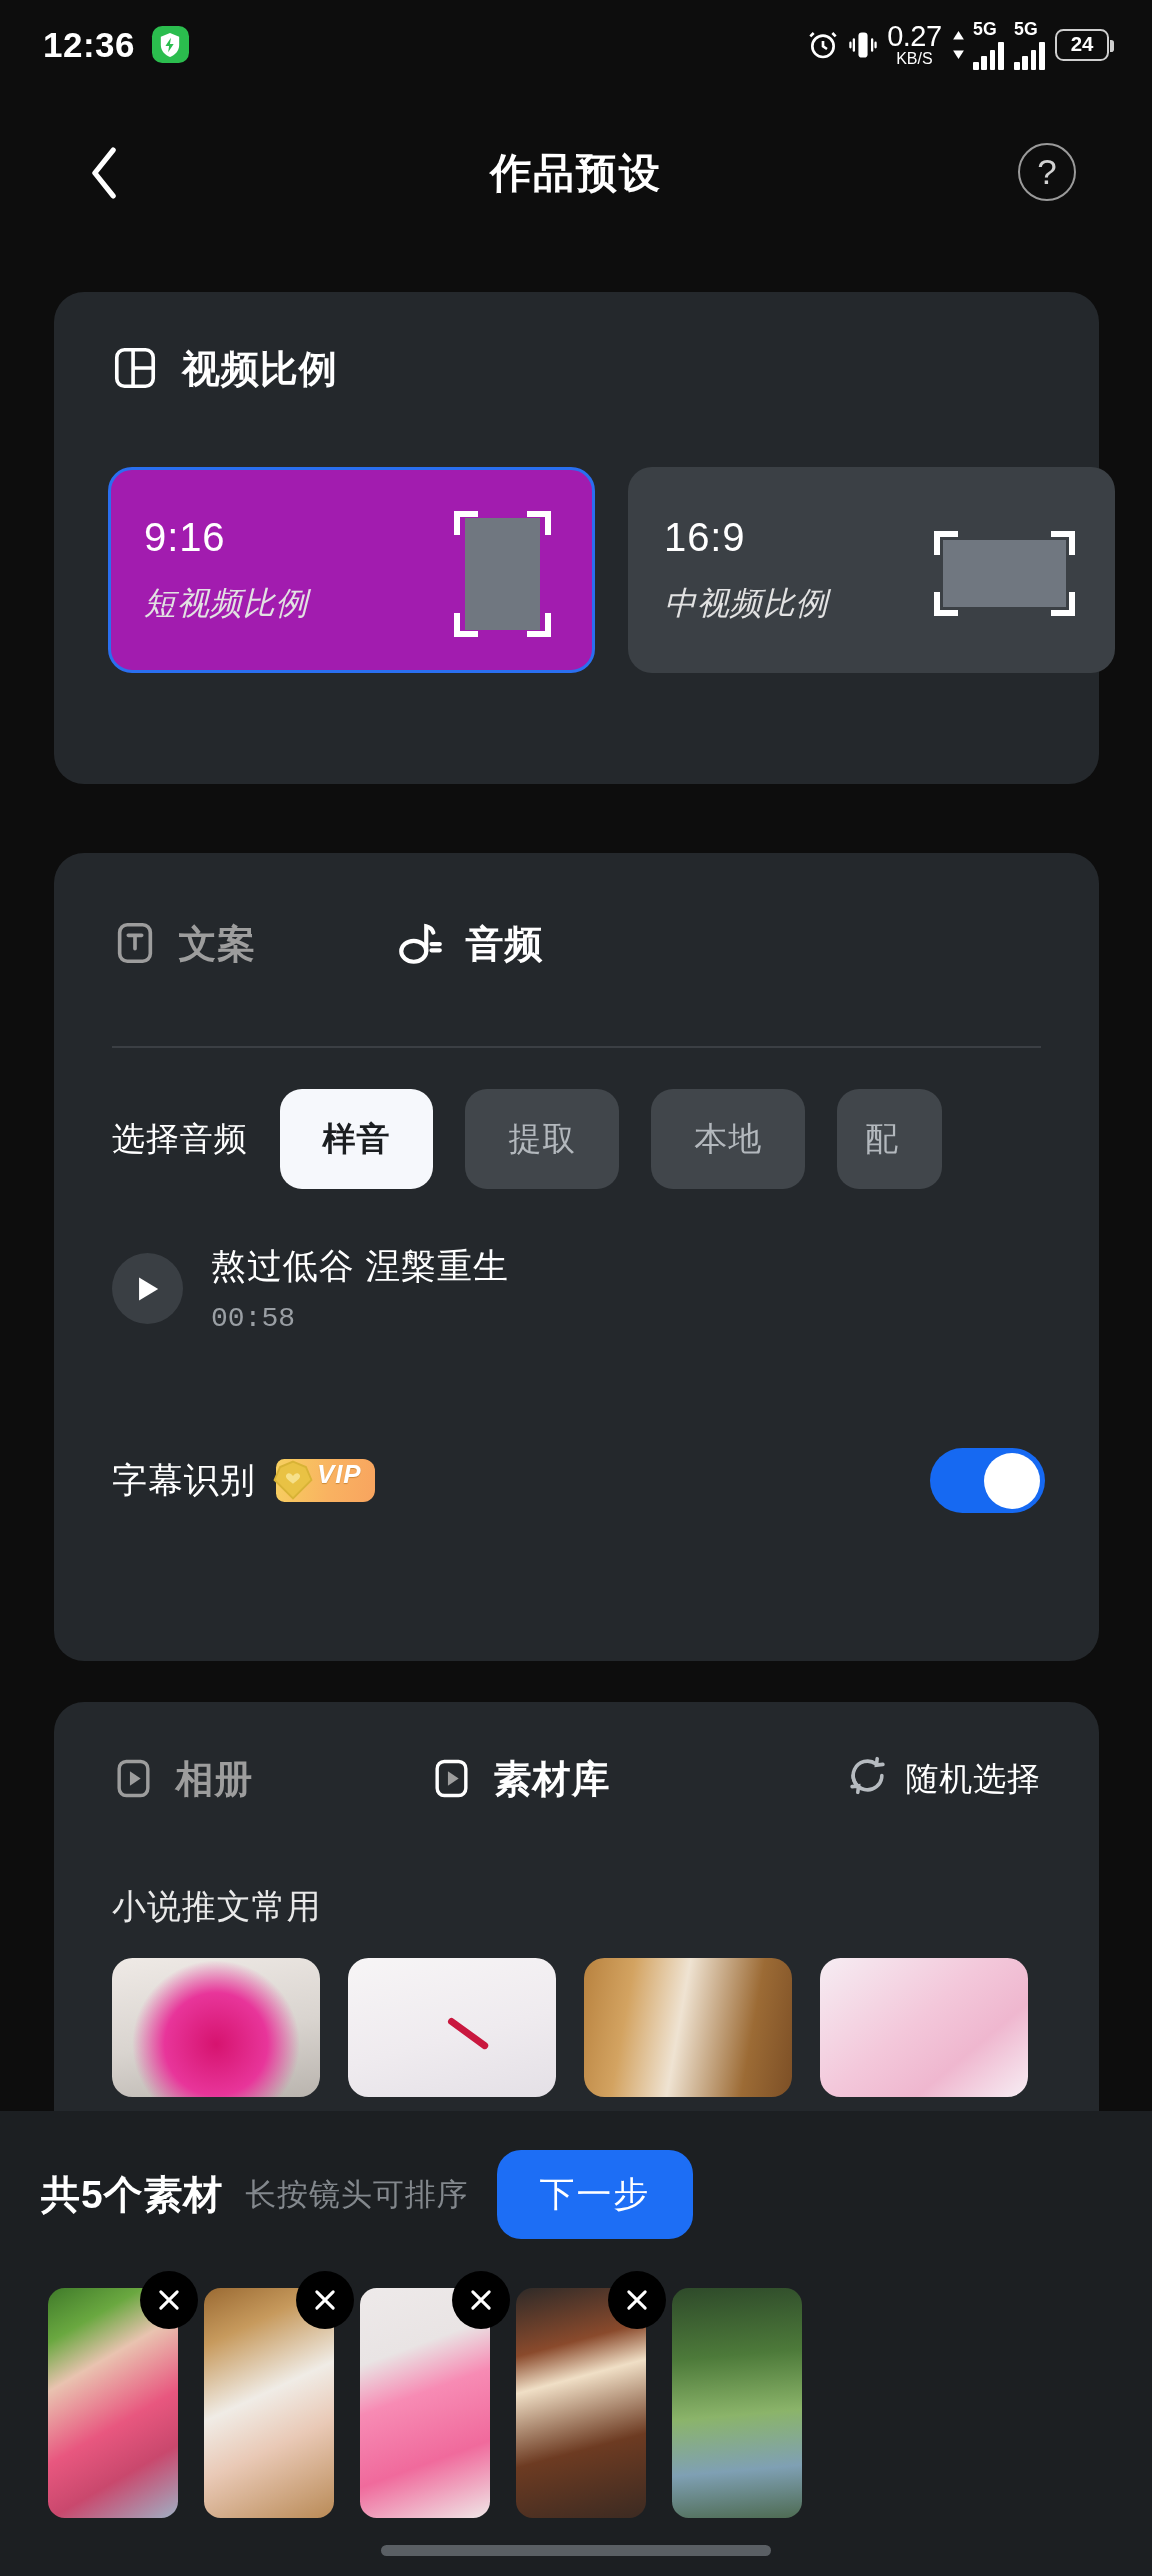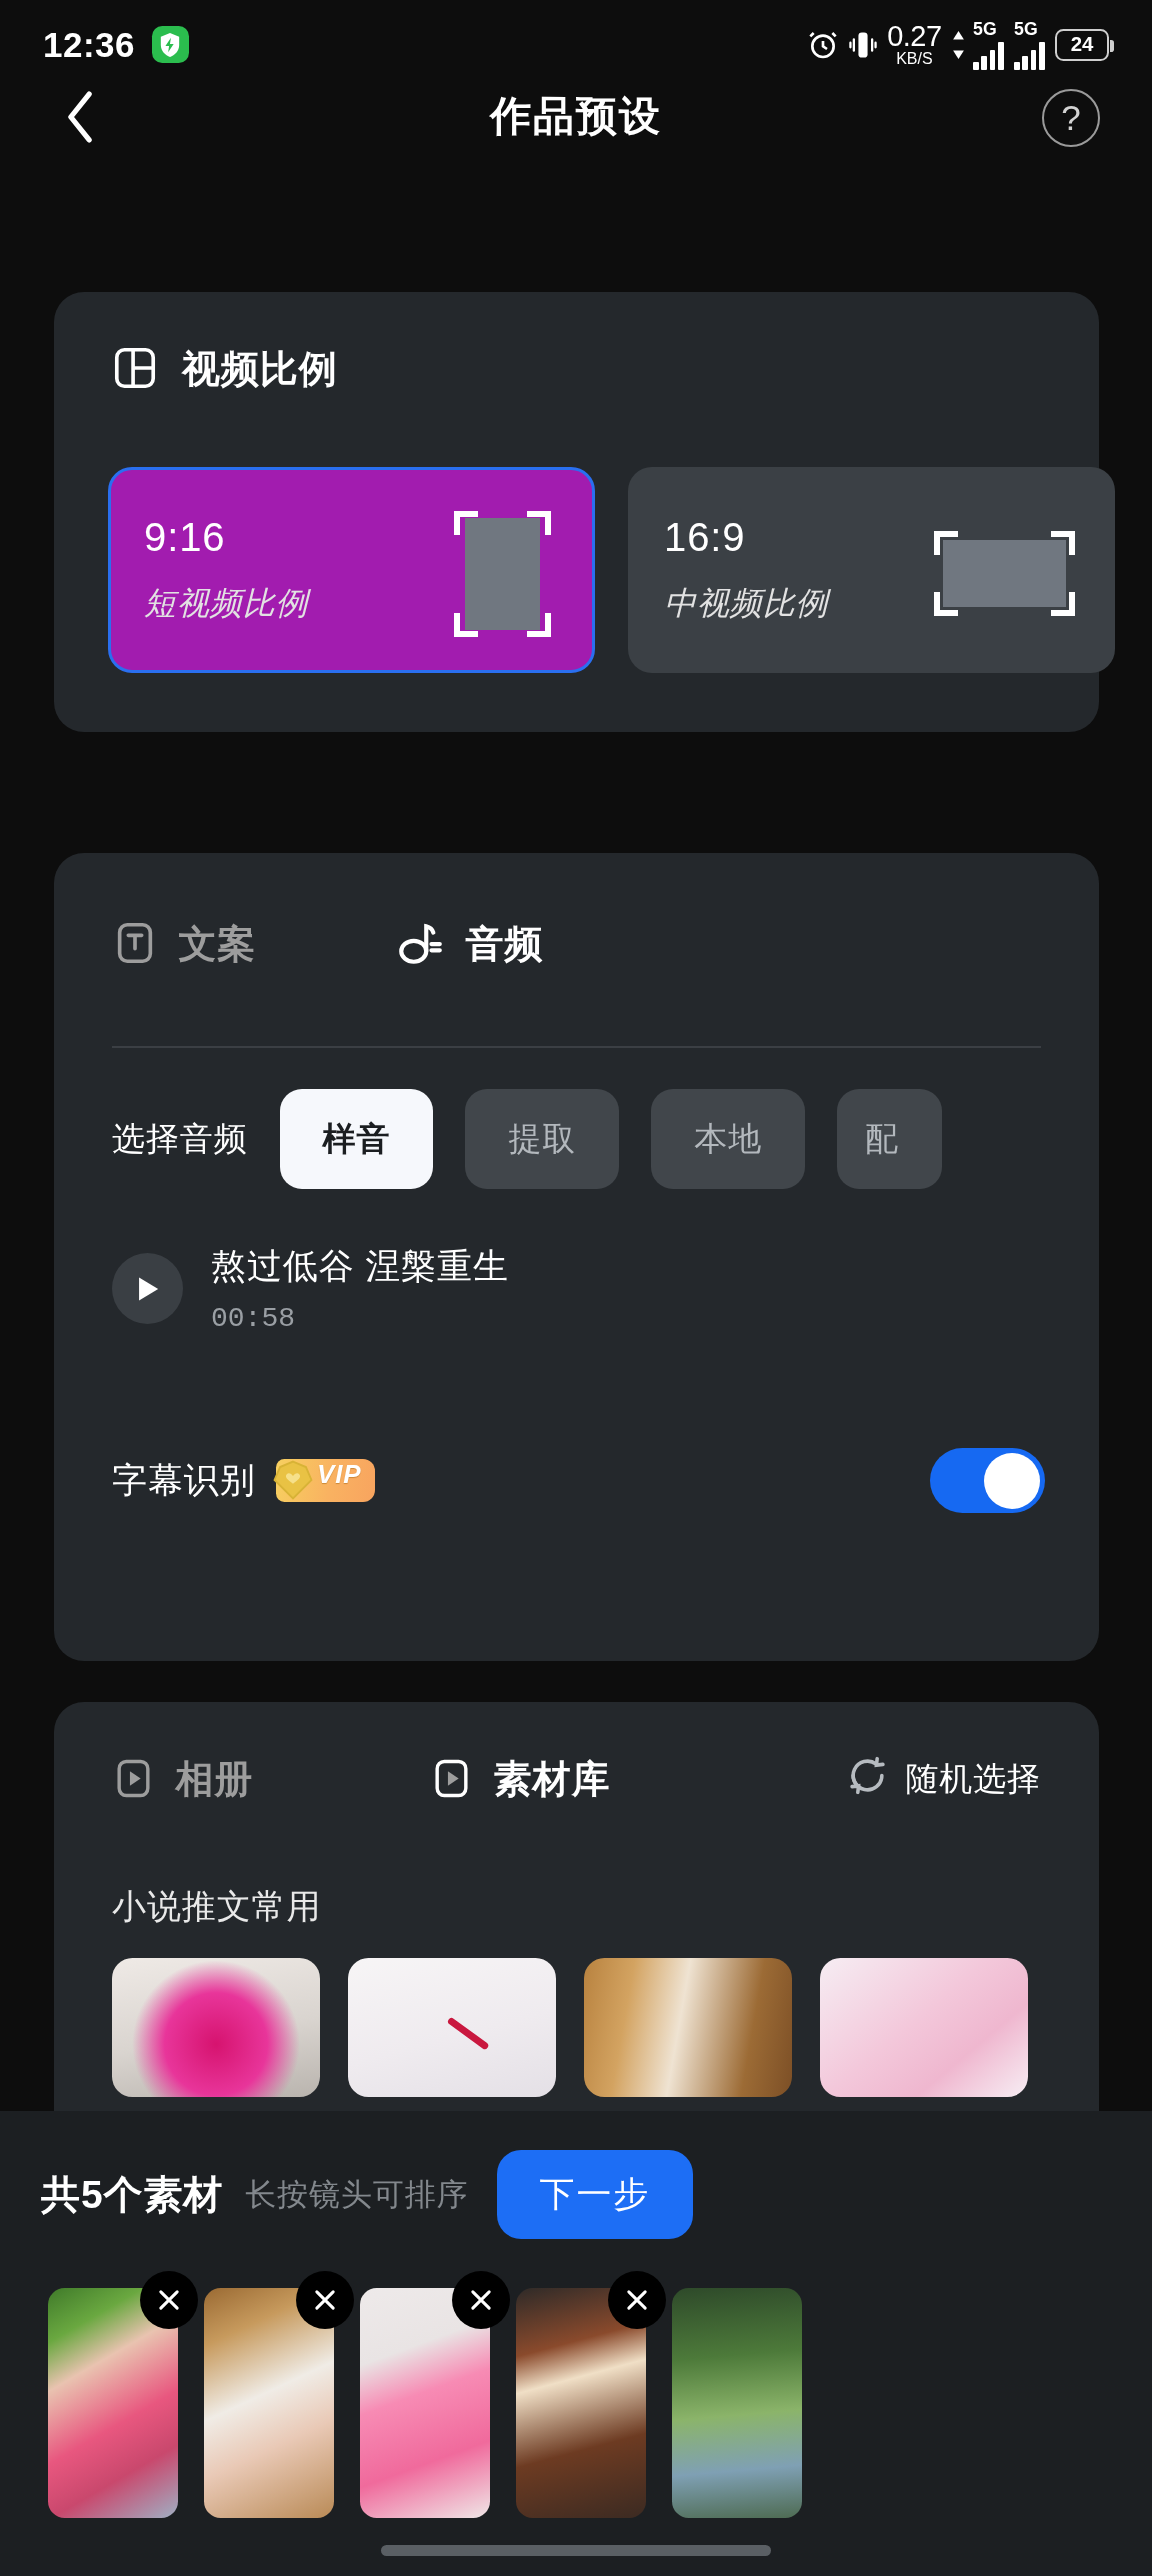--- a/index.html
+++ b/index.html
@@ -39,21 +39,21 @@
     width: 54px; height: 32px; border: 2.8px solid #cfcfcf; border-radius: 8.4px;
     display: flex; align-items: center; justify-content: center; position: relative;
   }
   .batt:after { content:""; position:absolute; right:-7.4px; top:9.3px; width:4.6px; height:12px;
     background:#cfcfcf; border-radius:0 2.8px 2.8px 0; }
   .batt span { color: #ffffff; font-size: 20.4px; font-weight: 600; }
 
   
   .titlebar {
     position: absolute; top: 89px; left: 0; width: 1152px; height: 112px;
-    display: flex; align-items: flex-start; padding: 0 52px;
+    display: flex; align-items: flex-end; padding: 0 76px;
   }
   .backbtn { width: 56px; height: 56px; display:flex; align-items:center; justify-content:center; }
   .page-title {
     position: absolute; left: 0; width: 1152px; text-align: center;
     color: #ffffff; font-size: 41px; font-weight: 700; letter-spacing: 1.9px;
     pointer-events: none;
   }
   .helpbtn {
     margin-left: auto; width: 58px; height: 58px; border: 2.8px solid #9a9a9a;
     border-radius: 50%; display: flex; align-items: center; justify-content: center;
@@ -246,21 +246,21 @@
       <svg width="32" height="52" viewBox="0 0 20 34" fill="none" stroke="#ffffff" stroke-width="3.4" stroke-linecap="round" stroke-linejoin="round">
         <path d="M16 2 L4 17 L16 32"></path>
       </svg>
     </div>
     <div class="page-title">作品预设</div>
     <div class="helpbtn">
       <span>?</span>
     </div>
   </div>
 
-  <div class="card" style="top:292px;height:440px;">
+  <div class="card" style="top:292px;height:492px;">
     <div class="sec-head" style="position:absolute;left:58px;top:52px;">
       <span>
         <svg width="46" height="46" viewBox="0 0 24 24" fill="none" stroke="#ffffff" stroke-width="1.9">
           <rect x="2.5" y="2.5" width="19" height="19" rx="4"></rect>
           <path d="M11 2.5v19M11 12h10.5"></path>
         </svg>
       </span>
       <span class="sec-label">
         <span class="underline-accent"></span>
         <span>视频比例</span>

